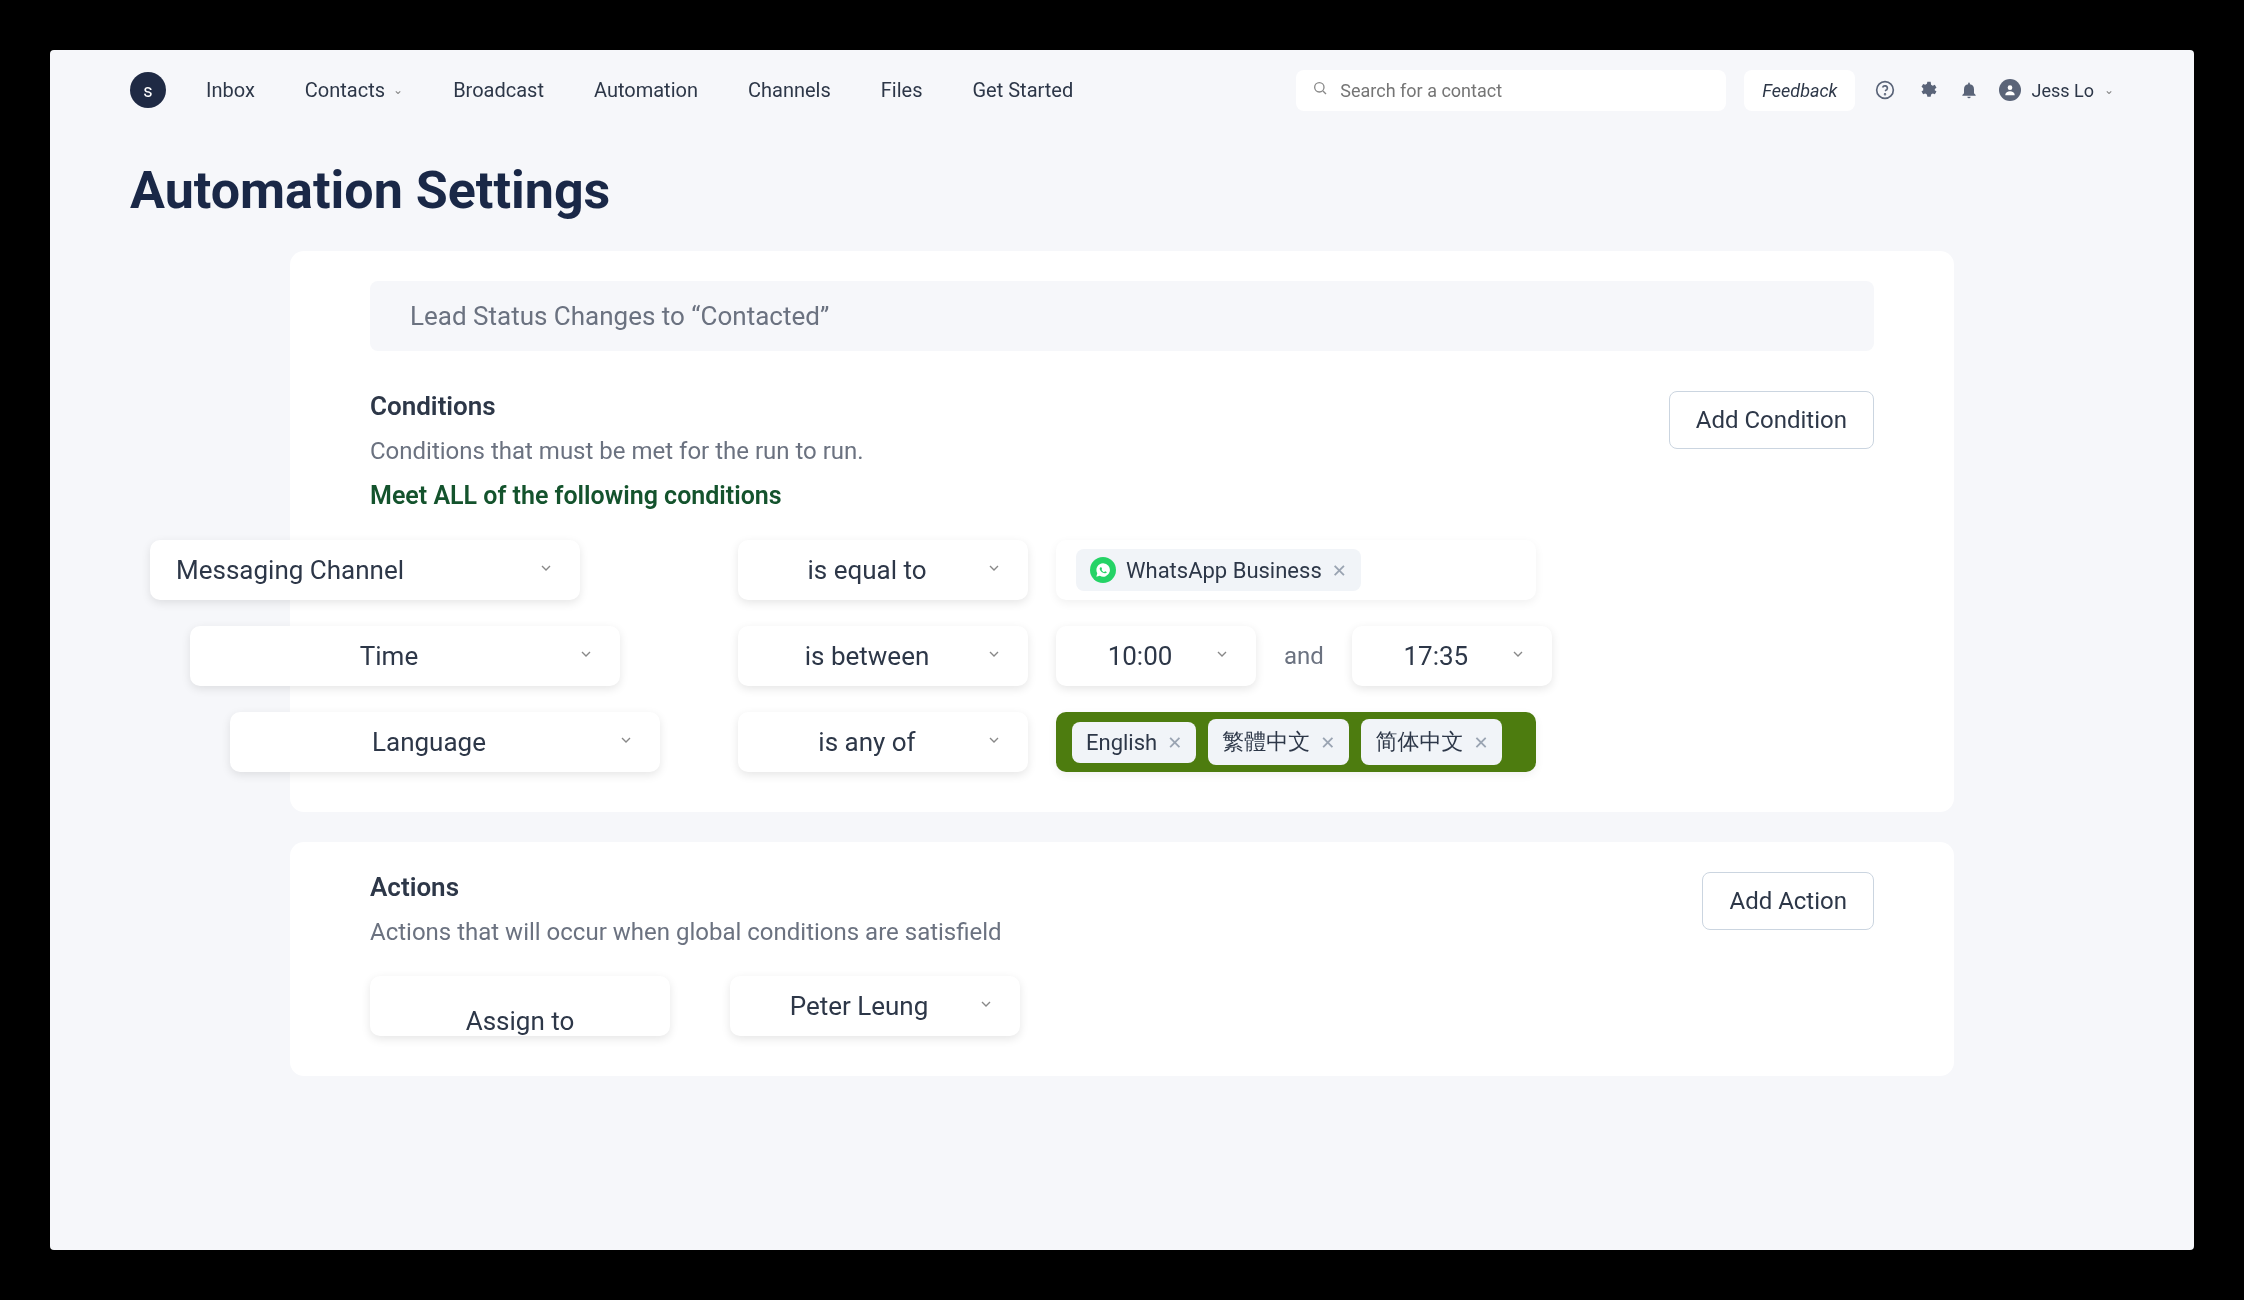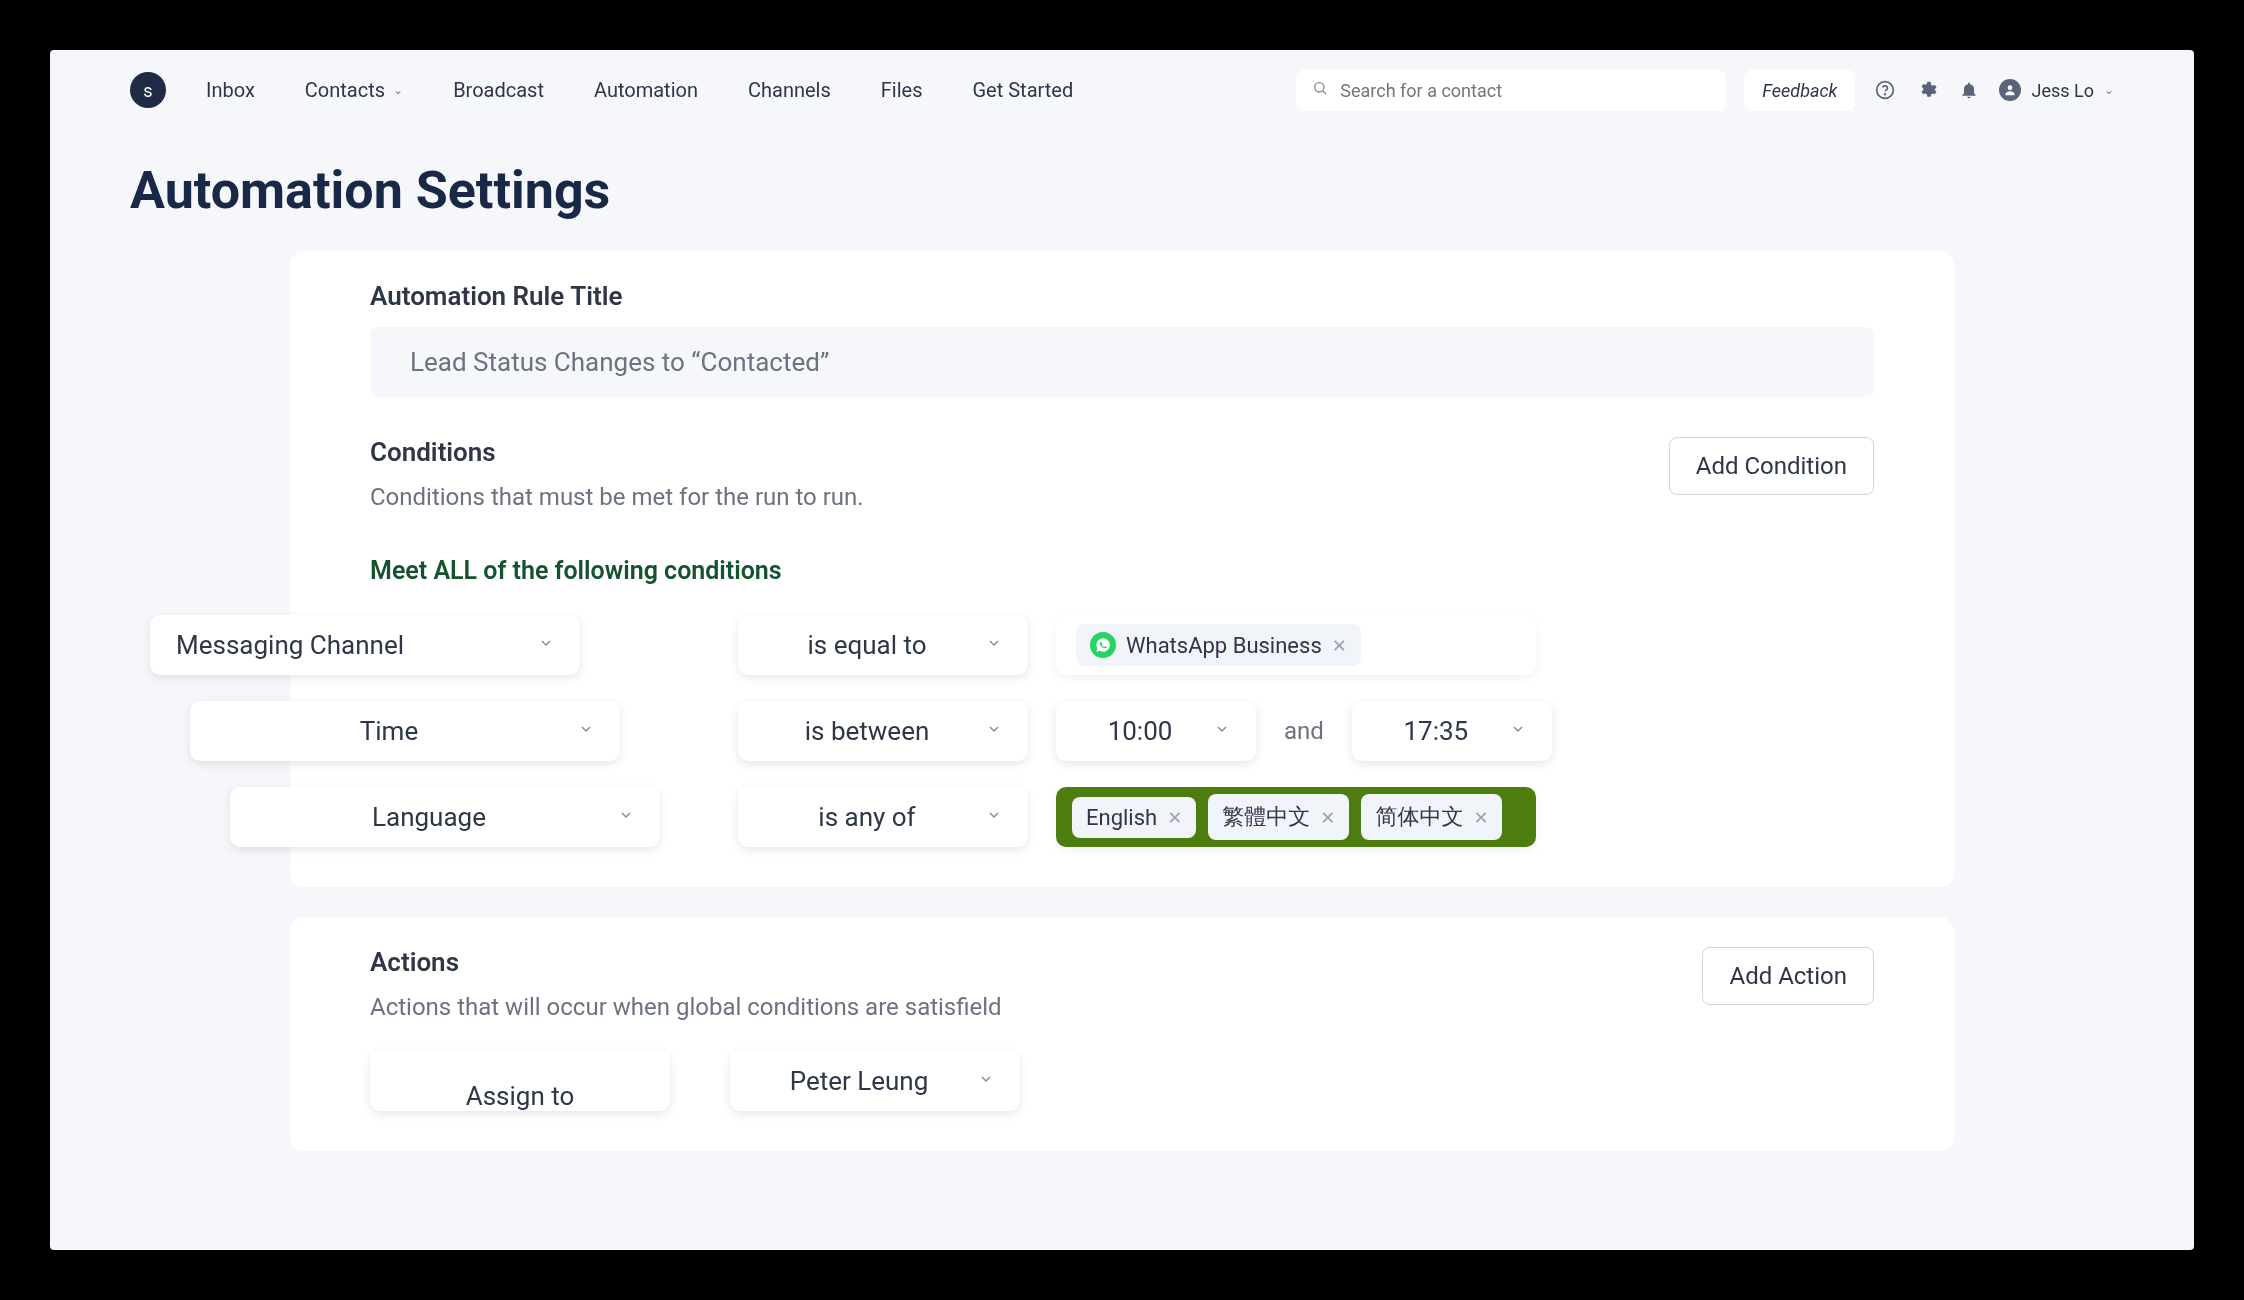--- a/index.html
+++ b/index.html
@@ -164,21 +164,21 @@
     .conditions-header {
       display: flex;
       align-items: flex-start;
     }
     .conditions-text {
       flex: 1;
     }
     .section-subtitle {
       font-size: 24px;
       color: #6b7280;
-      margin-bottom: 45px;
+      margin-bottom: 16px;
     }
     .meet-all {
       font-size: 25px;
       font-weight: 600;
       color: #14532d;
       margin-bottom: 30px;
     }
     .add-btn {
       background: #fff;
       border: 1px solid #cbd5e0;
@@ -324,21 +324,20 @@
           </div>
         <span class="user-name">Jess Lo</span>
         <span class="chev">⌄</span>
       </div>
     </div>
   </div>
 
   <div class="page-title">Automation Settings</div>
 
   <div class="card">
-    <div class="section-label">Automation Rule Title</div>
     <div class="title-input-wrap">
       <input class="title-input" value="Lead Status Changes to “Contacted”" style="">
     </div>
 
     <div class="conditions-header">
       <div class="conditions-text">
         <div class="section-label">Conditions</div>
         <div class="section-subtitle">Conditions that must be met for the run to run.</div>
         <div class="meet-all">Meet ALL of the following conditions</div>
       </div>

